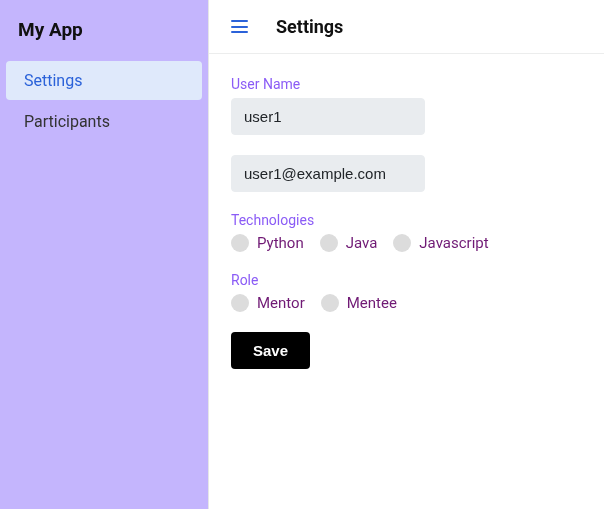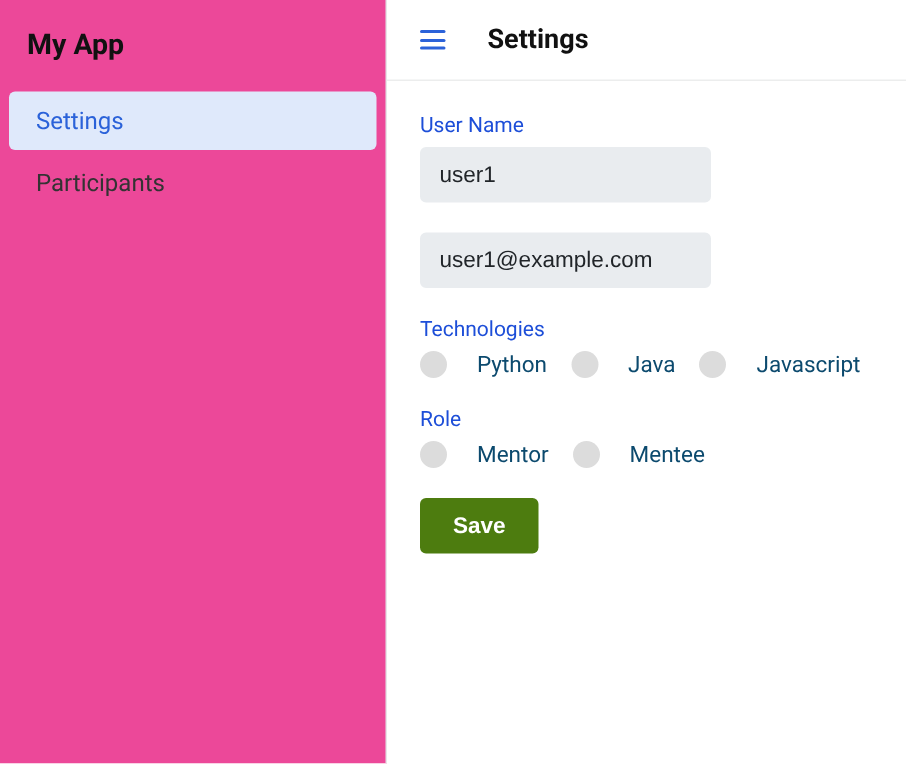--- a/index.html
+++ b/index.html
@@ -13,22 +13,22 @@
       color: #212529;
       width: 604px;
       height: 509px;
       overflow: hidden;
     }
     .app {
       display: flex;
       height: 100%;
     }
     .sidebar {
-      width: 258px;
-      background: #ec4899;
+      width: 209px;
+      background: #c4b5fd;
       border-right: 1px solid #e5e6e8;
       padding-top: 18px;
       flex-shrink: 0;
     }
     .app-title {
       font-size: 19px;
       font-weight: 700;
       color: #111;
       padding: 0 18px 18px 18px;
     }
@@ -85,21 +85,21 @@
       font-size: 22px;
       font-weight: 700;
       color: #111;
       margin-bottom: 16px;
     }
     .field {
       margin-bottom: 20px;
     }
     .field-label {
       font-size: 14px;
-      color: #1d4ed8;
+      color: #8b5cf6;
       margin-bottom: 6px;
       display: block;
     }
     .text-input {
       width: 194px;
       padding: 9px 12px;
       font-size: 15px;
       color: #212529;
       background: #e9ecef;
       border: 1px solid #e9ecef;
@@ -109,34 +109,34 @@
     .check-row {
       display: flex;
       flex-wrap: wrap;
       gap: 16px;
       align-items: center;
       margin-top: 4px;
     }
     .check-item {
       display: flex;
       align-items: center;
-      gap: 20px;
+      gap: 8px;
       font-size: 15px;
-      color: #0c4a6e;
+      color: #701a75;
       cursor: pointer;
     }
     .check-circle {
       width: 18px;
       height: 18px;
       border-radius: 50%;
       background: #dcdcdc;
       flex-shrink: 0;
     }
     .save-btn {
-      background: #4d7c0f;
+      background: #000000;
       color: #fff;
       font-size: 15px;
       font-weight: 600;
       padding: 10px 22px;
       border: none;
       border-radius: 4px;
       cursor: pointer;
     }
   </style>
 </head>

